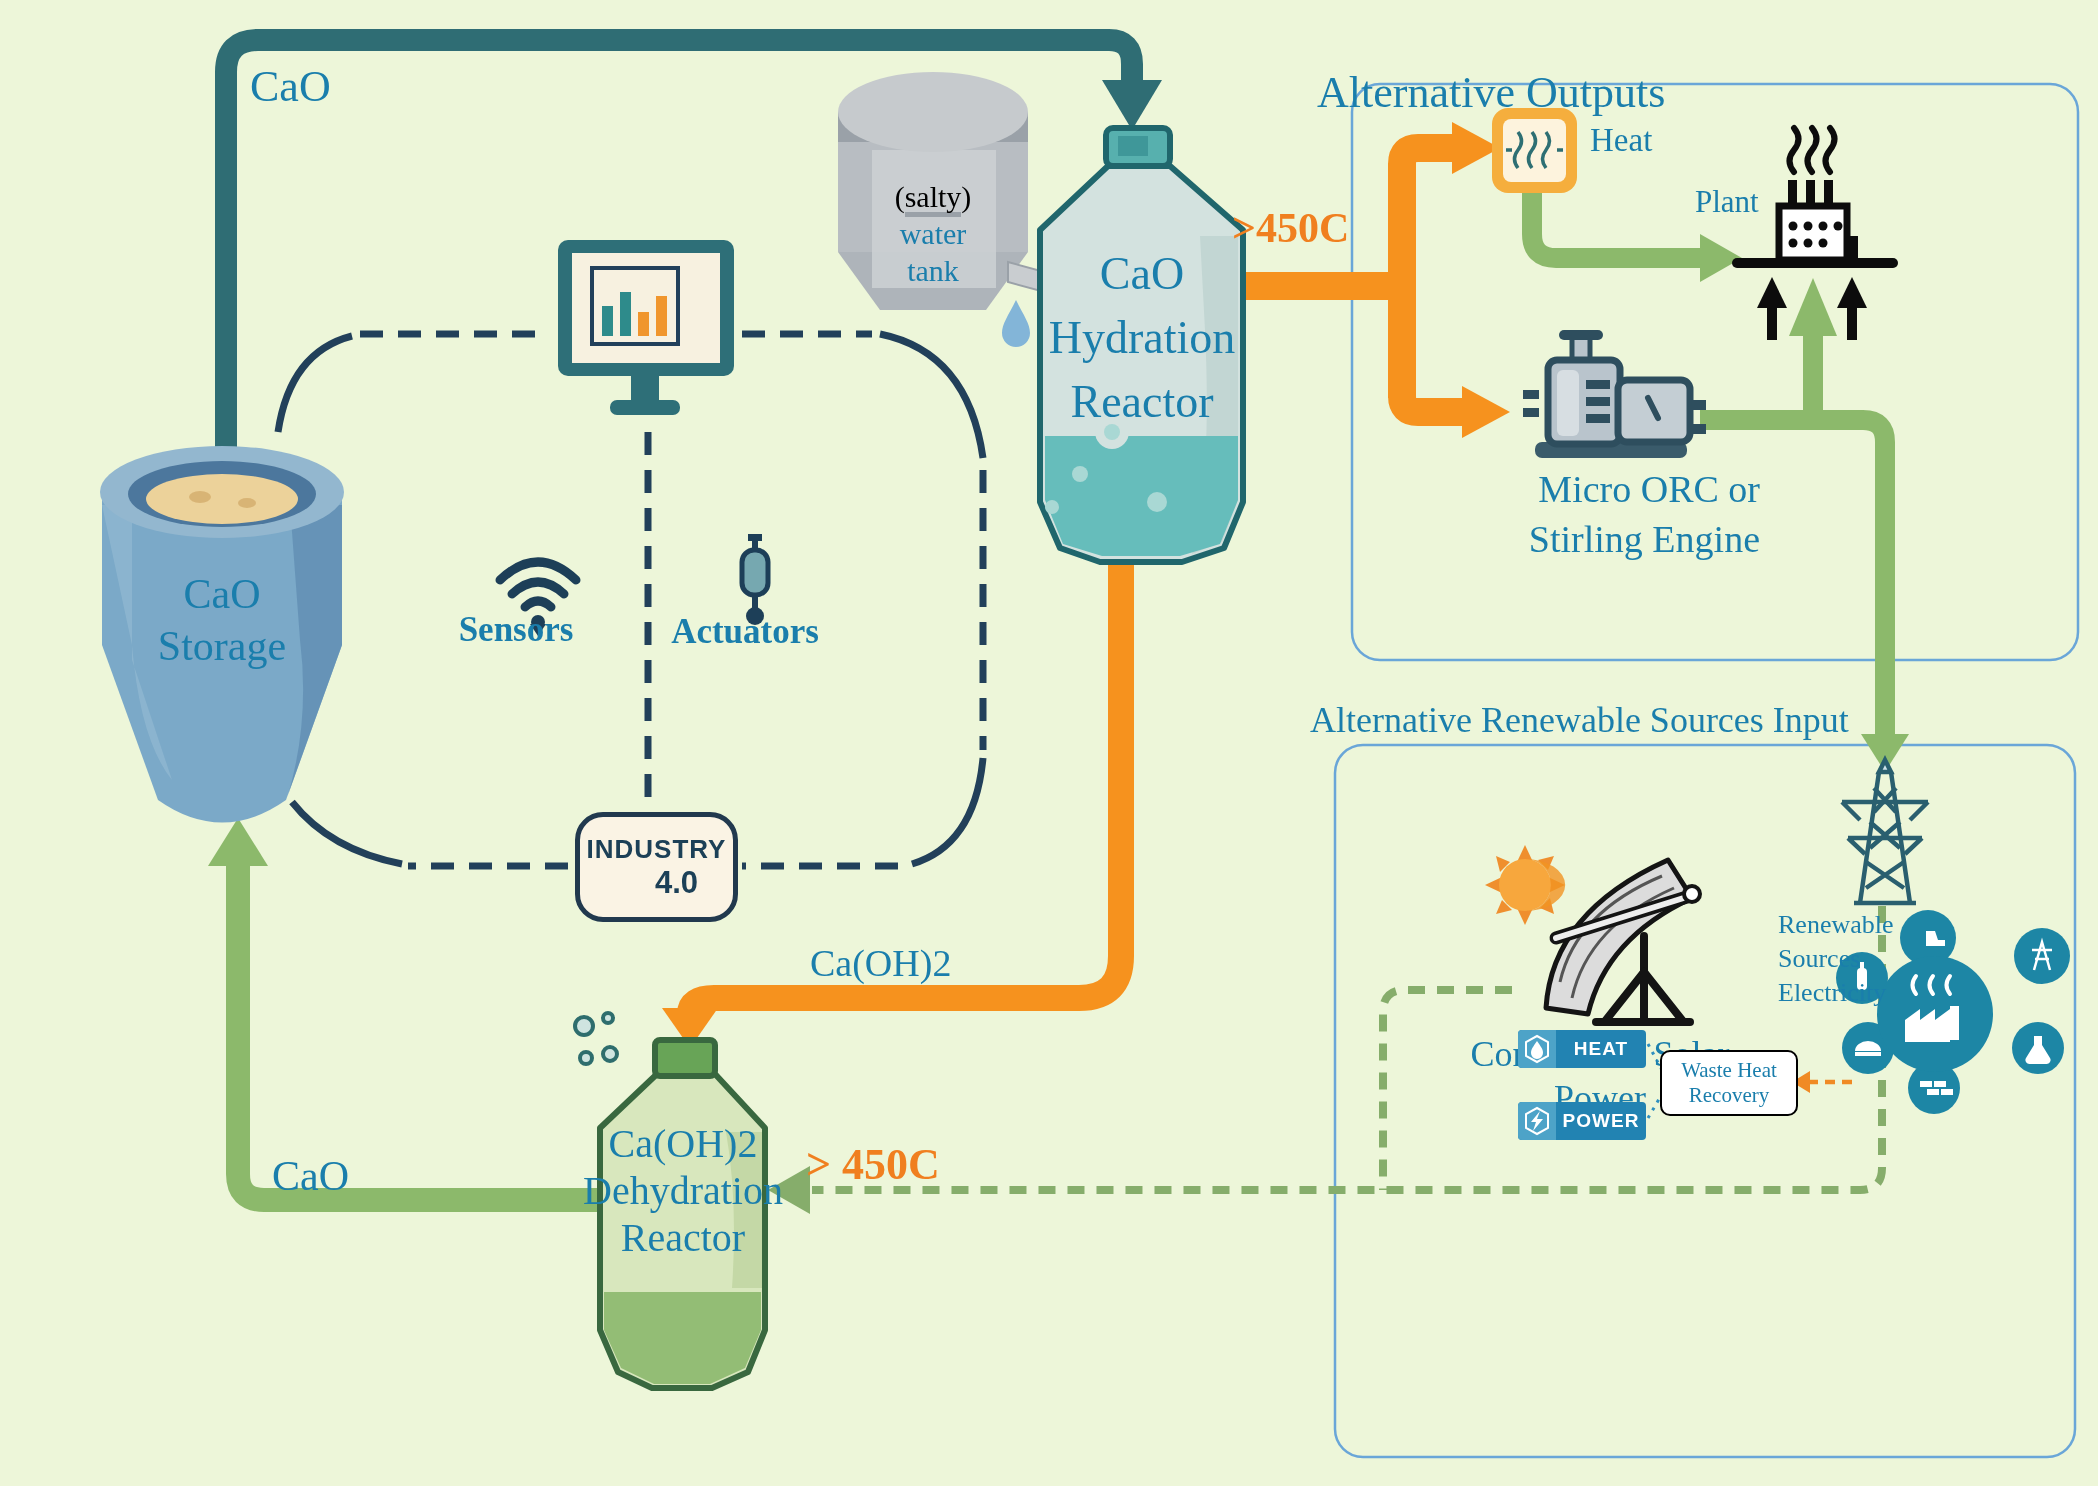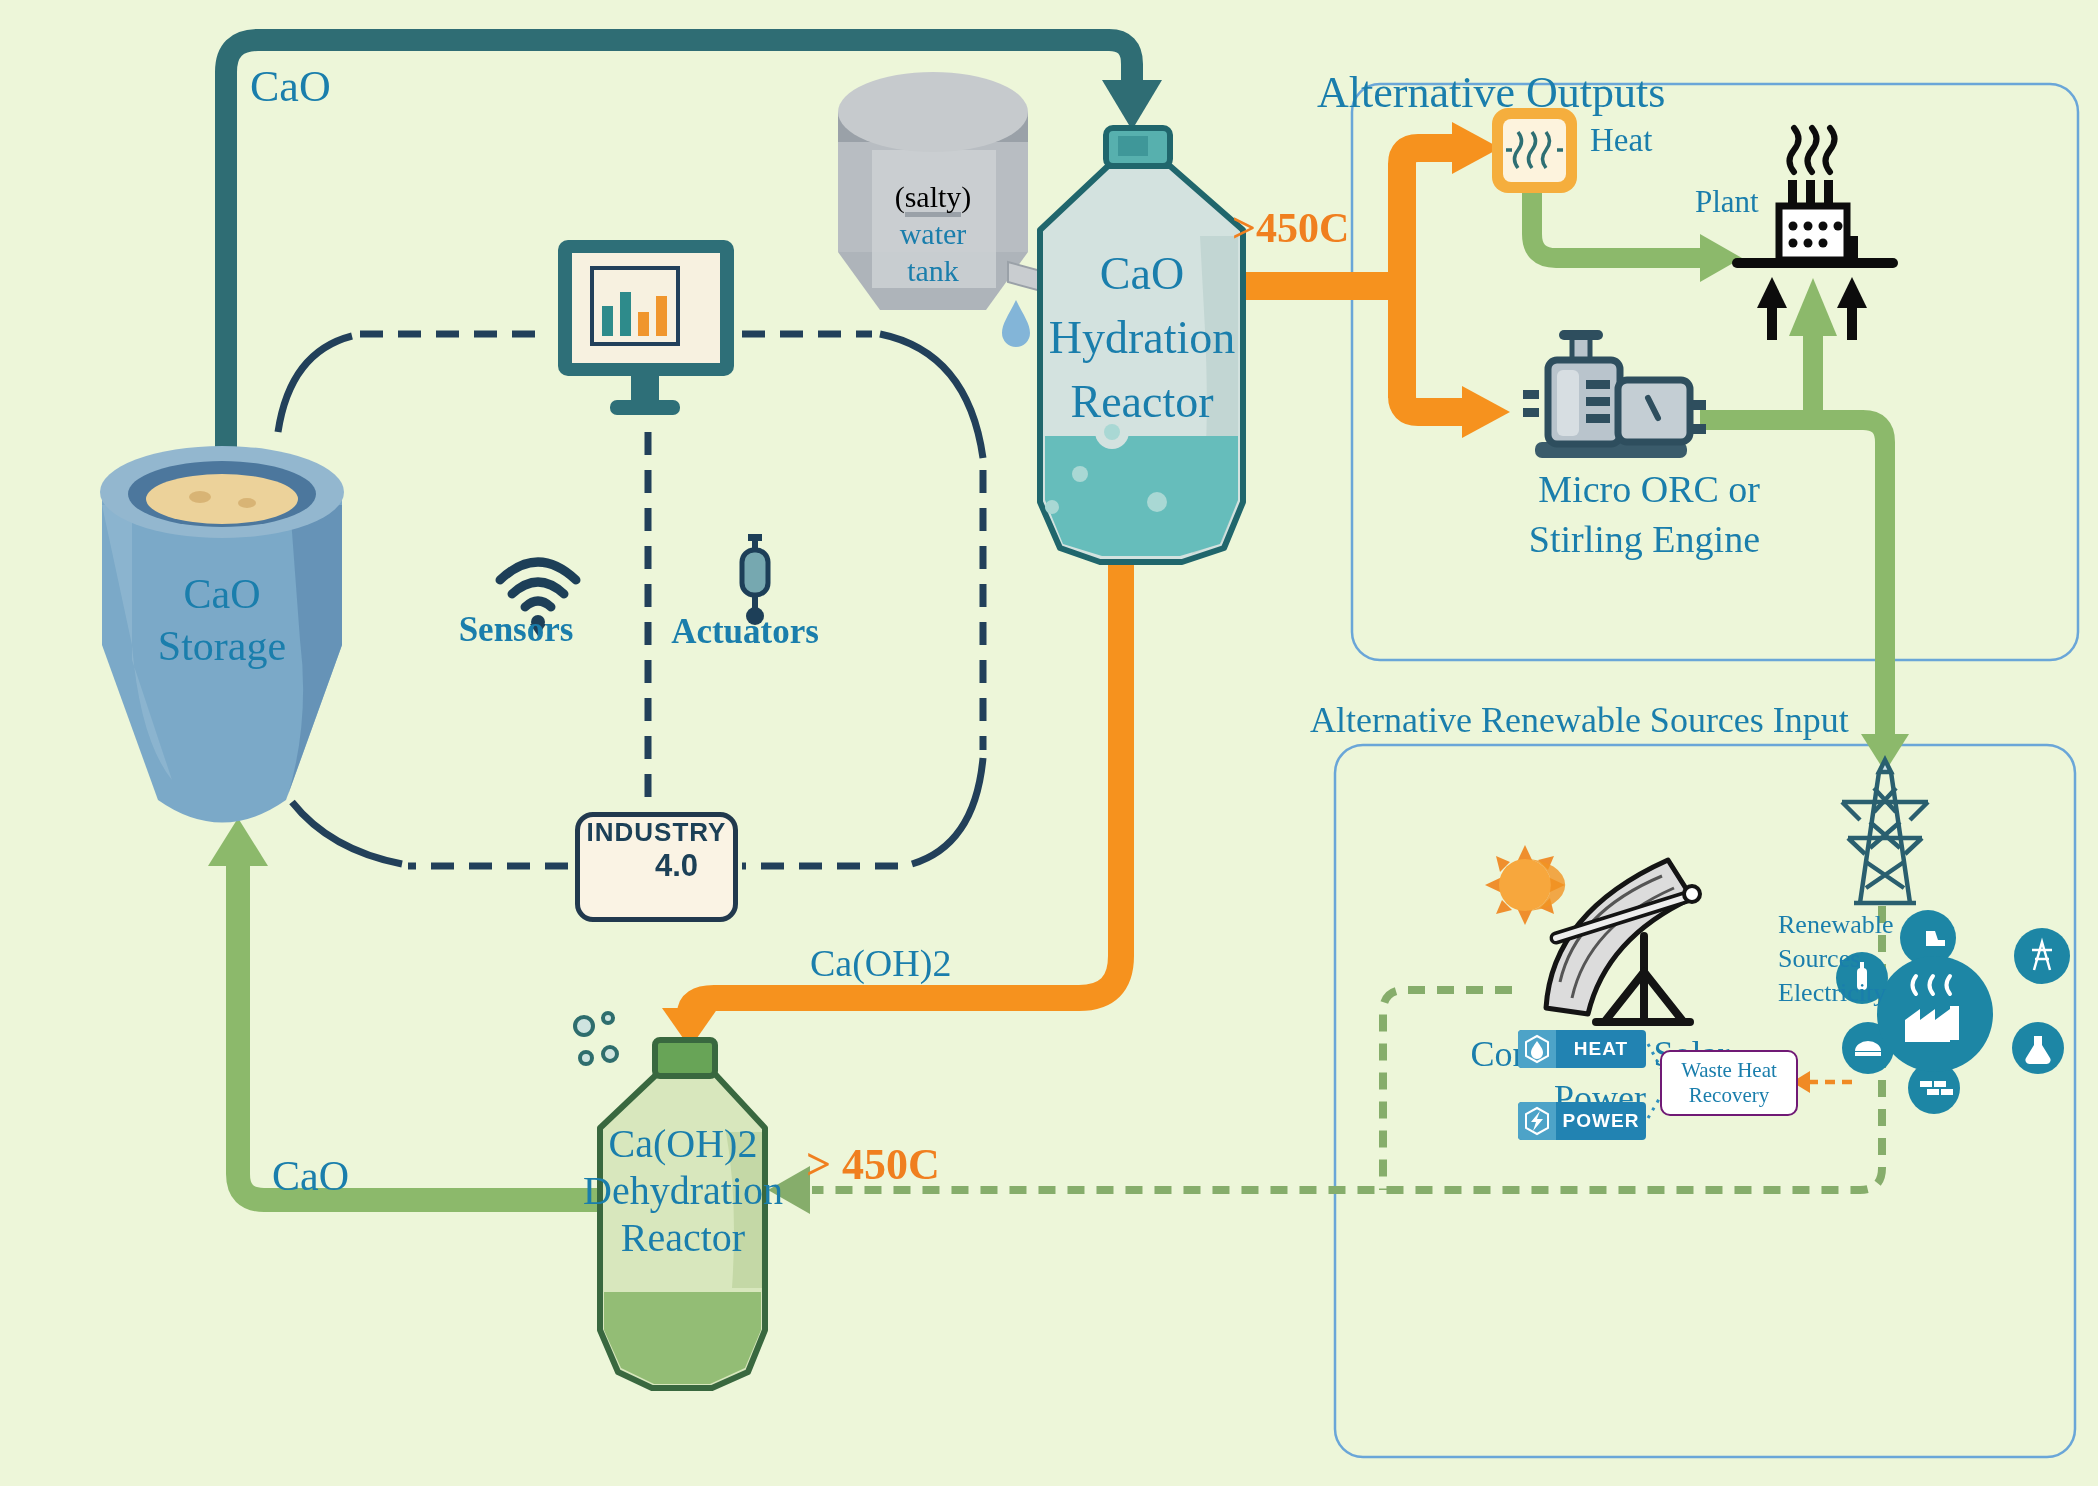--- a/index.html
+++ b/index.html
@@ -12,30 +12,30 @@
   #stage{position:relative;width:2098px;height:1486px;background:var(--bg);overflow:hidden;}
   #stage svg.layer{position:absolute;left:0;top:0;}
   .lbl{position:absolute;color:var(--blue);line-height:1.15;}
   .lbl .line{display:block;}
   .center{text-align:center;}
   .bold{font-weight:bold;}
   .orange{color:var(--orange-txt);font-weight:bold;}
   .black{color:#000000;}
   .sans{font-family:"Liberation Sans","DejaVu Sans",sans-serif;}
   .industry-box{position:absolute;left:575px;top:812px;width:153px;height:100px;
-    background:#faf3e4;border:5px solid #21394e;border-radius:18px;display:flex;
-    flex-direction:column;align-items:center;justify-content:flex-start;color:#1c4057;}
+    background:#faf3e4;border:5px solid #21394e;border-radius:28px;display:flex;
+    flex-direction:column;align-items:center;justify-content:center;color:#1c4057;}
   .industry-box .l1{font-size:26px;font-weight:bold;letter-spacing:1px;}
   .industry-box .l2{font-size:31px;font-weight:bold;margin-left:40px;}
   .badge{position:absolute;width:128px;height:38px;background:var(--badge);border-radius:4px;
     display:flex;align-items:center;color:#fff;font-family:"Liberation Sans",sans-serif;}
   .badge .ic{width:38px;height:38px;background:var(--badge2);border-radius:4px 0 0 4px;flex:0 0 38px;}
   .badge .bt{flex:1;text-align:center;font-weight:bold;font-size:19px;letter-spacing:1px;}
   .waste-box{position:absolute;left:1660px;top:1050px;width:134px;height:62px;background:#fff;
-    border:2px solid #701a75;border-radius:10px;display:flex;flex-direction:column;
+    border:2px solid #000000;border-radius:10px;display:flex;flex-direction:column;
     align-items:center;justify-content:center;color:var(--blue);font-size:21px;line-height:25px;}
 </style>
 </head>
 <body>
 
 <div id="stage">
 
 <svg class="layer" width="2098" height="1486" viewBox="0 0 2098 1486">
 
   <g>

